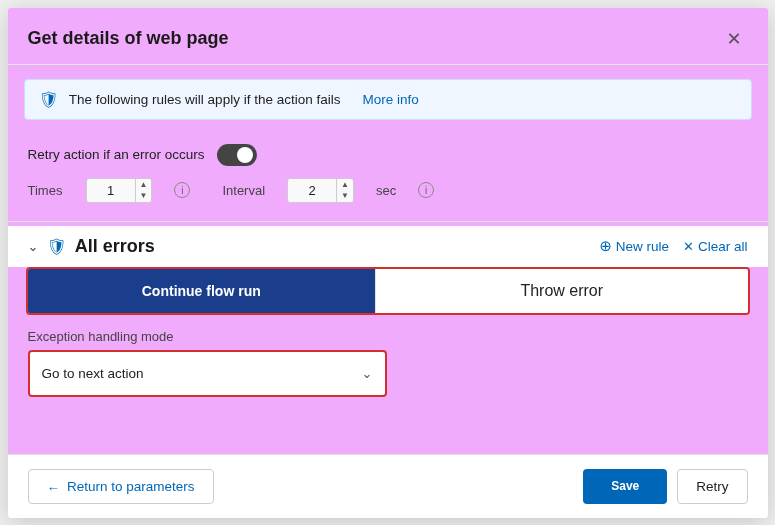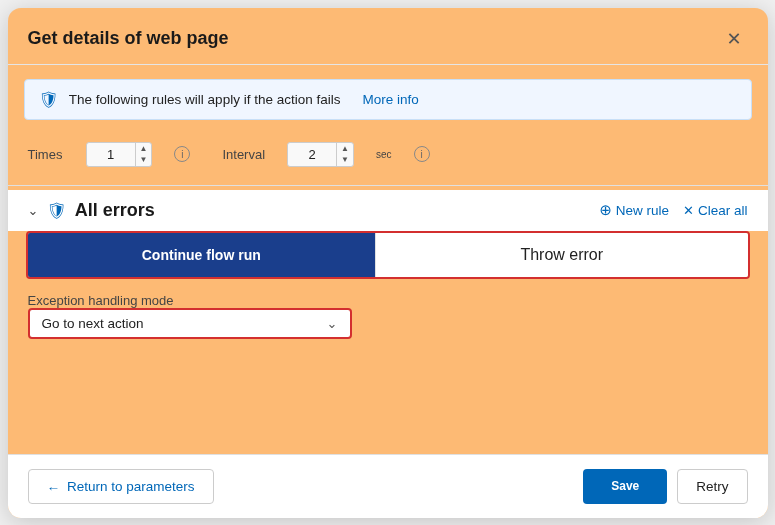--- a/index.html
+++ b/index.html
@@ -6,22 +6,22 @@
     body {
       font-family: 'Segoe UI', Arial, sans-serif;
       font-size: 14px;
       background: #f0f0f0;
       display: flex;
       align-items: center;
       justify-content: center;
       height: 100vh;
     }
     .dialog {
-      background: #fdba74;
-      border-radius: 13px;
+      background: #f0abfc;
+      border-radius: 3px;
       box-shadow: 0 4px 24px rgba(0,0,0,0.18);
       width: 760px;
       min-height: 510px;
       display: flex;
       flex-direction: column;
       overflow: hidden;
     }
     .dialog-header {
       display: flex;
       align-items: center;
@@ -143,21 +143,21 @@
       border-radius: 50%;
       border: 1px solid #888;
       display: inline-flex;
       align-items: center;
       justify-content: center;
       font-size: 10px;
       color: #666;
       cursor: default;
     }
     .interval-label { color: #444; font-size: 13px; margin-left: 10px; }
-    .sec-label { color: #444; font-size: 10px; }
+    .sec-label { color: #444; font-size: 13px; }
     .divider { border: none; border-top: 1px solid #e0e0e0; margin: 4px 0; }
     .all-errors-row {
       display: flex;
       align-items: center;
       justify-content: space-between;
       padding: 10px 20px 10px 20px;
       background: #fff;
     }
     .all-errors-left {
       display: flex;
@@ -224,32 +224,32 @@
       font-size: 16px;
       cursor: pointer;
       font-family: inherit;
     }
     .exception-section {
       padding: 4px 20px 10px 20px;
     }
     .exception-label {
       font-size: 13px;
       color: #444;
-      margin-bottom: 0;
+      margin-bottom: 6px;
     }
     .exception-dropdown {
       display: flex;
       align-items: center;
       justify-content: space-between;
       border: 2px solid #d32f2f;
       border-radius: 4px;
-      padding: 6px 12px;
-      background: #fff;
-      cursor: pointer;
-      width: 324px;
+      padding: 14px 12px;
+      background: #fff;
+      cursor: pointer;
+      width: 359px;
       font-size: 13.5px;
       color: #222;
     }
     .dropdown-chevron { font-size: 13px; color: #555; }
     .dialog-footer {
       margin-top: auto;
       border-top: 1px solid #e0e0e0;
       display: flex;
       align-items: center;
       justify-content: space-between;
@@ -312,20 +312,27 @@
 
   <div class="content-area">
 
     <div class="info-banner">
       <span class="shield-icon">🛡</span>
       <span>The following rules will apply if the action fails</span>
       <a href="#">More info</a>
     </div>
 
     <div class="section">
+      <div class="toggle-row">
+        <span class="toggle-label">Retry action if an error occurs</span>
+        <label class="toggle">
+          <input type="checkbox" checked="" style="">
+          <span class="slider-toggle"></span>
+        </label>
+      </div>
       <div class="times-row">
         <span class="times-label">Times</span>
         <div class="spin-input">
           <input type="text" value="1" style="">
           <div class="spin-arrows">
             <button>▲</button>
             <button>▼</button>
           </div>
         </div>
         <span class="info-icon">i</span>

